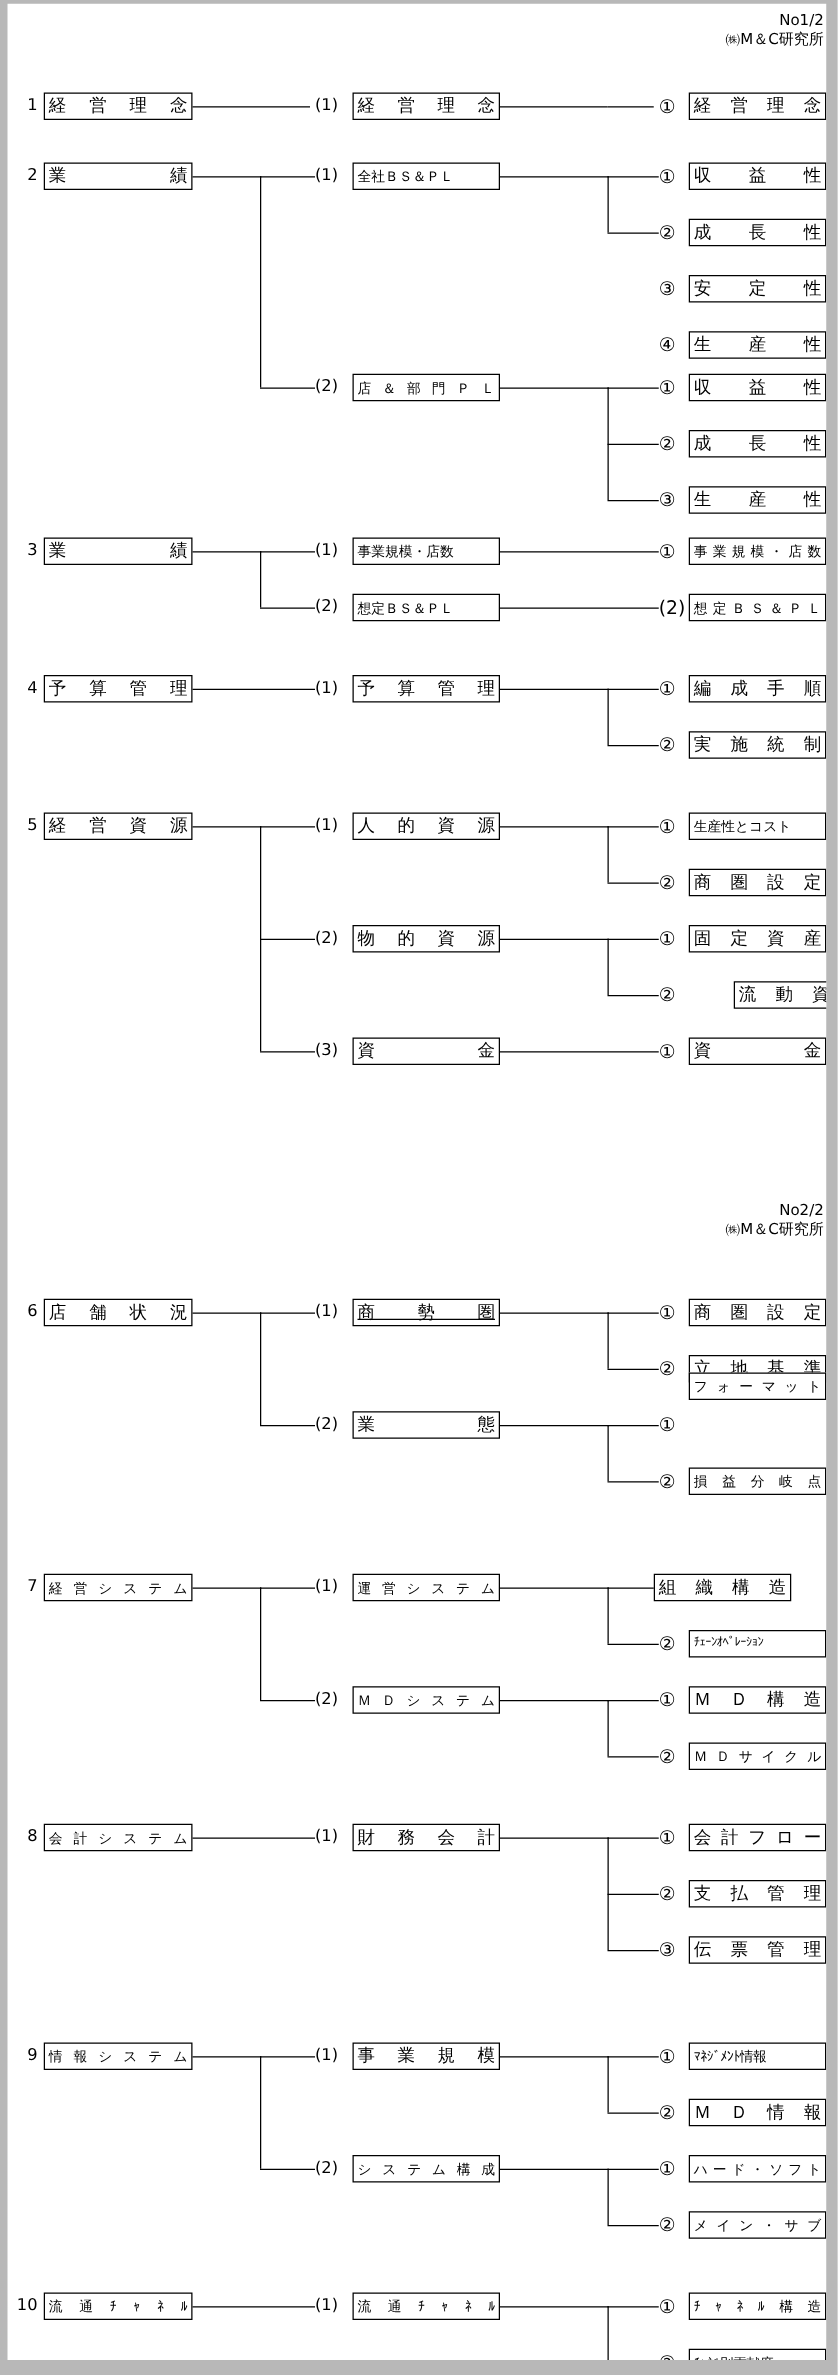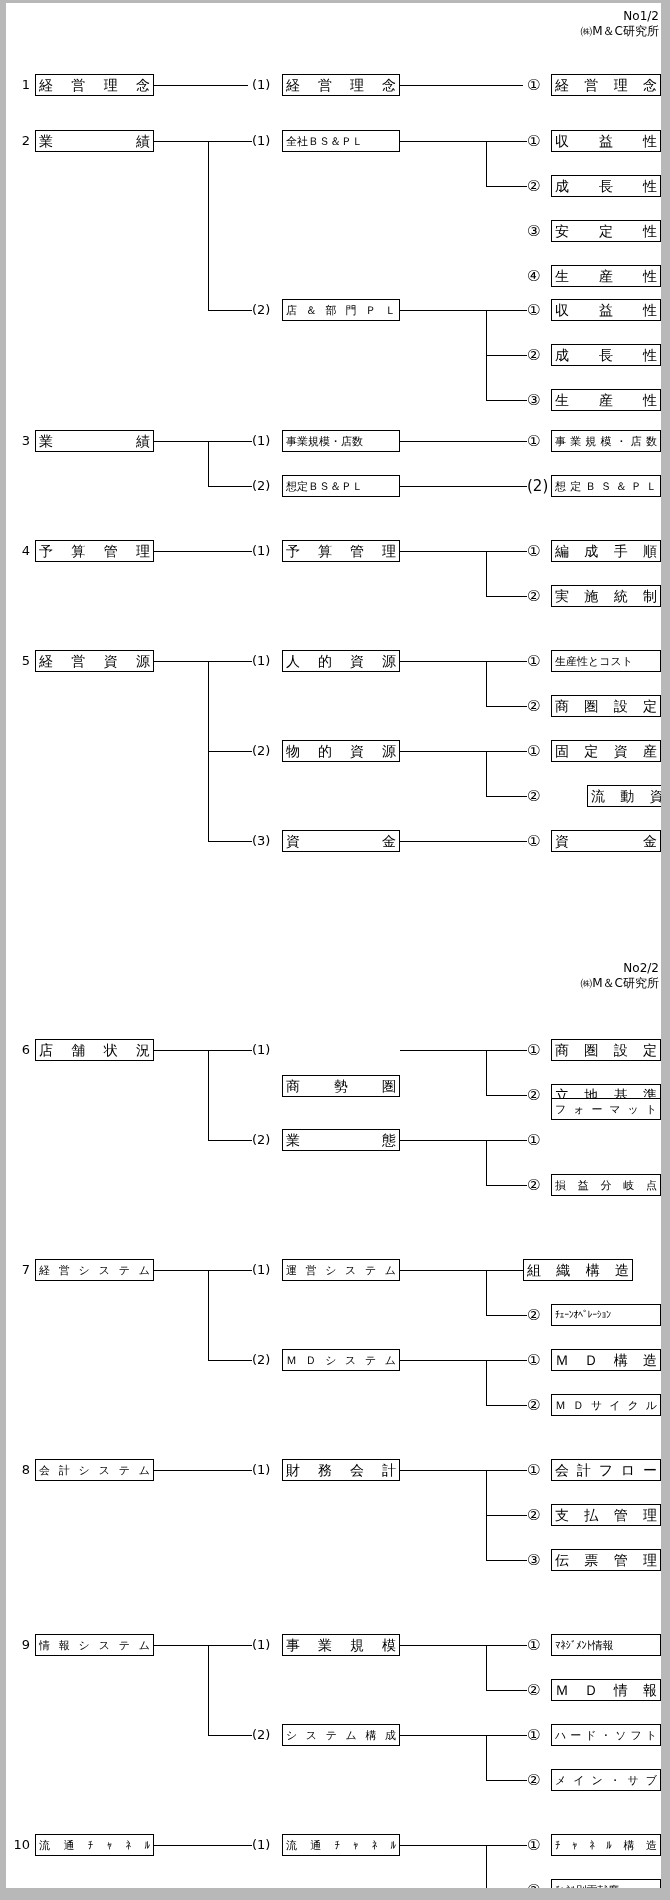--- a/index.html
+++ b/index.html
@@ -309,21 +309,21 @@
     <div class="marker mk-num" style="left:4px; top:1036px; width:20px;">6</div>
     <div class="nbox lvl1" style="left:29px; top:1036px;">
       <span>店舗状況</span>
     </div>
     <div class="hl" style="left:148px; top:1047px; width:55px;"></div>
     <div class="vl" style="left:202px; top:1047px; height:90px;"></div>
     <div class="hl" style="left:202px; top:1047px; width:44px;"></div>
     <div class="hl" style="left:202px; top:1137px; width:44px;"></div>
 
     <div class="marker mk-paren" style="left:246px; top:1036px; width:26px;">(1)</div>
-    <div class="nbox lvl2" style="left:276px; top:1072px;">
+    <div class="nbox lvl2" style="left:276px; top:1036px;text-decoration:underline;">
       <span>商勢圏</span>
     </div>
     <div class="hl" style="left:394px; top:1047px; width:87px;"></div>
     <div class="vl" style="left:480px; top:1047px; height:45px;"></div>
     <div class="hl" style="left:480px; top:1047px; width:41px;"></div>
     <div class="hl" style="left:480px; top:1092px; width:41px;"></div>
     <div class="marker mk-circ" style="left:521px; top:1036px; width:20px;">①</div>
     <div class="nbox lvl3" style="left:545px; top:1036px;">
       <span>商圏設定</span>
     </div>

